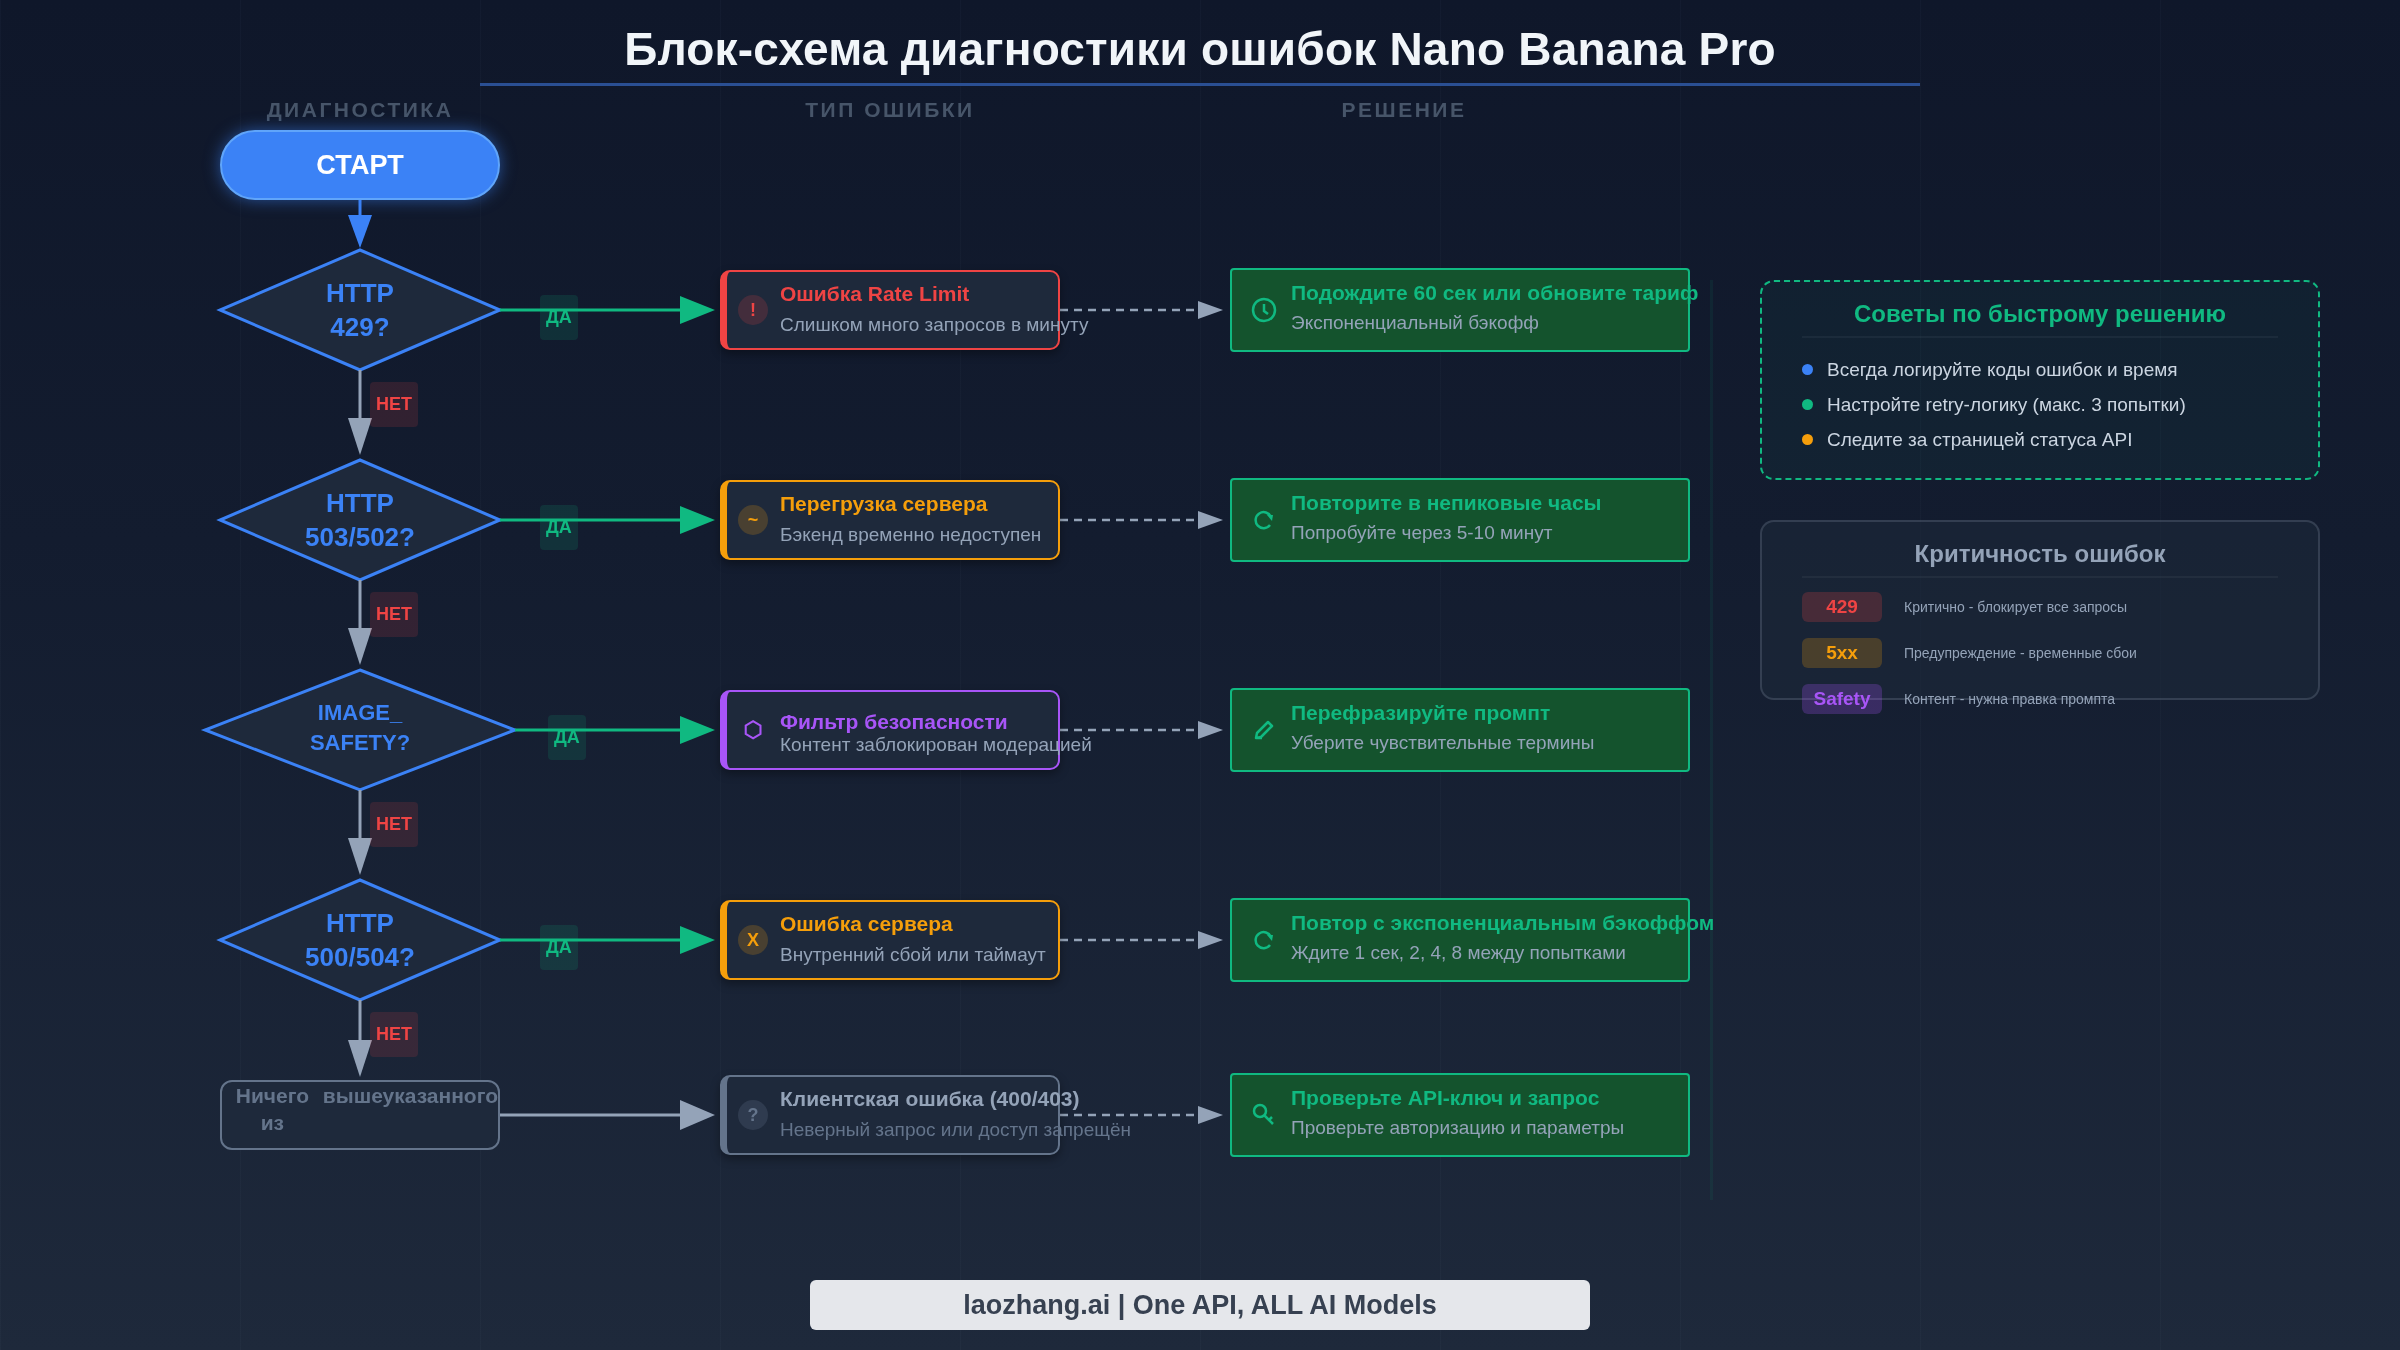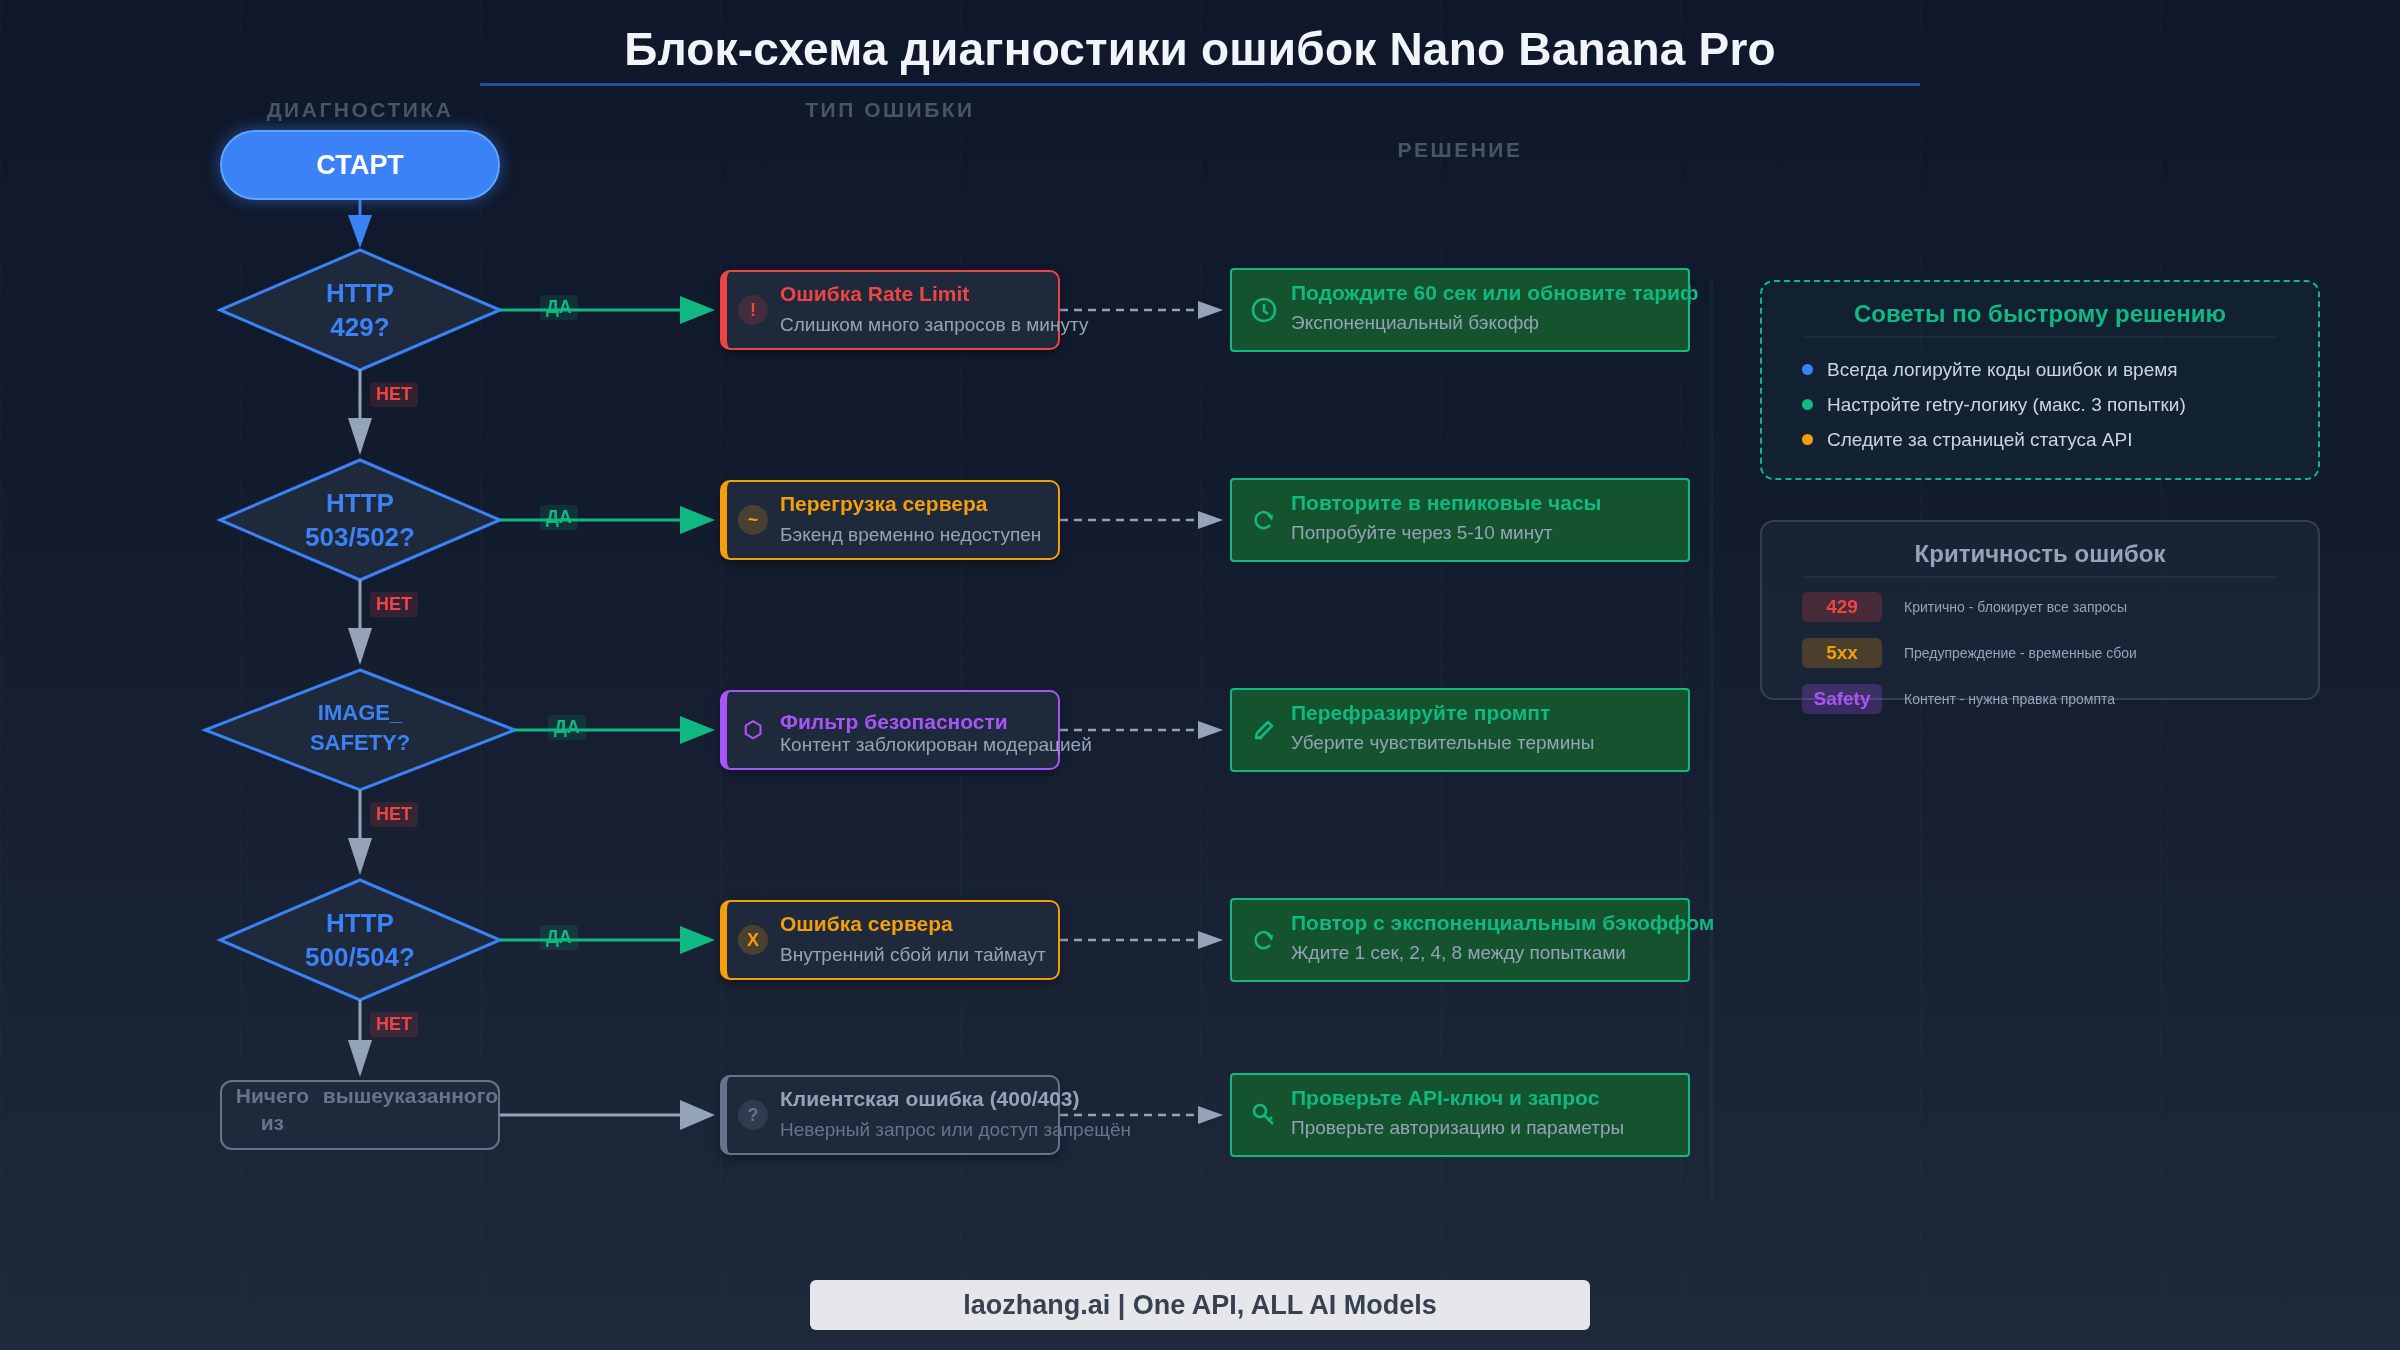--- a/index.html
+++ b/index.html
@@ -6,21 +6,21 @@
   body{width:2400px;height:1350px;overflow:hidden;background:linear-gradient(180deg,#0f172a 0%,#131c2f 40%,#1e293b 100%);font-family:"Liberation Sans",sans-serif;position:relative;color:#e2e8f0;}
   .grid{position:absolute;inset:0;background-image:linear-gradient(90deg,rgba(148,163,184,0.035) 1px,transparent 1px);background-size:240px 100%;pointer-events:none;}
   .abs{position:absolute;}
   .title{left:0;width:2400px;top:22px;text-align:center;font-size:46px;font-weight:bold;color:#f1f5f9;letter-spacing:0.2px;}
   .title-rule{left:480px;width:1440px;top:83px;height:3px;background:#2a4f93;}
   .col-label{top:98px;font-size:21px;font-weight:bold;letter-spacing:2.5px;color:#475569;text-align:center;}
   .start{left:220px;top:130px;width:280px;height:70px;border-radius:35px;background:#3b82f6;border:2px solid #60a5fa;box-shadow:0 0 16px rgba(59,130,246,0.55);color:#fff;font-weight:bold;font-size:27px;display:flex;align-items:center;justify-content:center;box-sizing:border-box;}
   svg.lines{position:absolute;left:0;top:0;}
   .dtext{color:#3b82f6;font-weight:bold;text-align:center;line-height:34px;font-size:26px;}
   .dtext.small{font-size:22px;line-height:30px;}
-  .tag{font-size:18px;font-weight:bold;border-radius:4px;padding:2px 6px;}
+  .tag{font-size:18px;font-weight:bold;border-radius:4px;padding:12px 6px;}
   .tag.yes{color:#10b981;background:rgba(16,185,129,0.14);}
   .tag.no{color:#ef4444;background:rgba(239,68,68,0.14);}
   .err{left:720px;width:340px;height:80px;border-radius:10px;background:#1e293b;box-sizing:border-box;border:2px solid;border-left-width:7px;box-shadow:0 4px 10px rgba(0,0,0,0.35);}
   .err .ico{position:absolute;left:11px;top:23px;width:30px;height:30px;border-radius:50%;display:flex;align-items:center;justify-content:center;font-weight:bold;font-size:18px;}
   .err .h{position:absolute;left:53px;top:10px;font-size:21px;font-weight:bold;white-space:nowrap;}
   .err .s{position:absolute;left:53px;top:42px;font-size:19px;color:#94a3b8;white-space:nowrap;}
   .sol{left:1230px;width:460px;height:84px;border-radius:4px;background:#14532d;border:2px solid #10b981;box-sizing:border-box;}
   .sol .ico{position:absolute;left:18px;top:26px;width:28px;height:28px;}
   .sol .h{position:absolute;left:59px;top:11px;font-size:21px;font-weight:bold;color:#10b981;white-space:nowrap;}
   .sol .s{position:absolute;left:59px;top:42px;font-size:19px;color:#94a3b8;white-space:nowrap;}
@@ -42,21 +42,21 @@
 </head>
 <body>
 
 <div class="grid"></div>
 
 <div class="abs title">Блок-схема диагностики ошибок Nano Banana Pro</div>
 <div class="abs title-rule"></div>
 
 <div class="abs col-label" style="left:240px;width:240px;">ДИАГНОСТИКА</div>
 <div class="abs col-label" style="left:770px;width:240px;">ТИП ОШИБКИ</div>
-<div class="abs col-label" style="left:1340px;width:240px;margin-top:40px;">РЕШЕНИЕ</div>
+<div class="abs col-label" style="left:1284px;width:240px;">РЕШЕНИЕ</div>
 
 <svg class="lines" width="2400" height="1350" viewBox="0 0 2400 1350">
   <defs>
     <marker id="mb" markerWidth="10" markerHeight="10" refX="8" refY="5" orient="auto" markerUnits="userSpaceOnUse">
         <path d="M0,0 L10,5 L0,10 z" fill="#3b82f6"></path>
       </marker>
   </defs>
 
   <line x1="360" y1="200" x2="360" y2="222" stroke="#3b82f6" stroke-width="3"></line>
   <path d="M348,215 L372,215 L360,248 z" fill="#3b82f6"></path>

